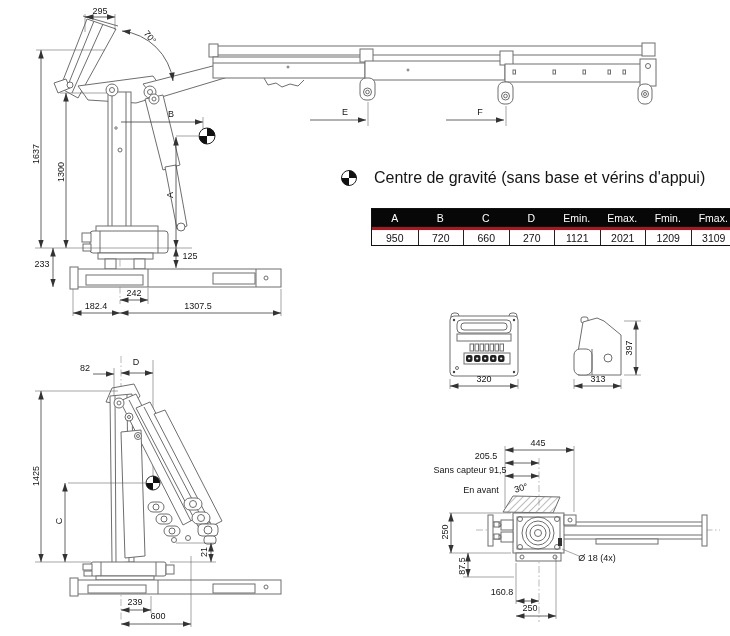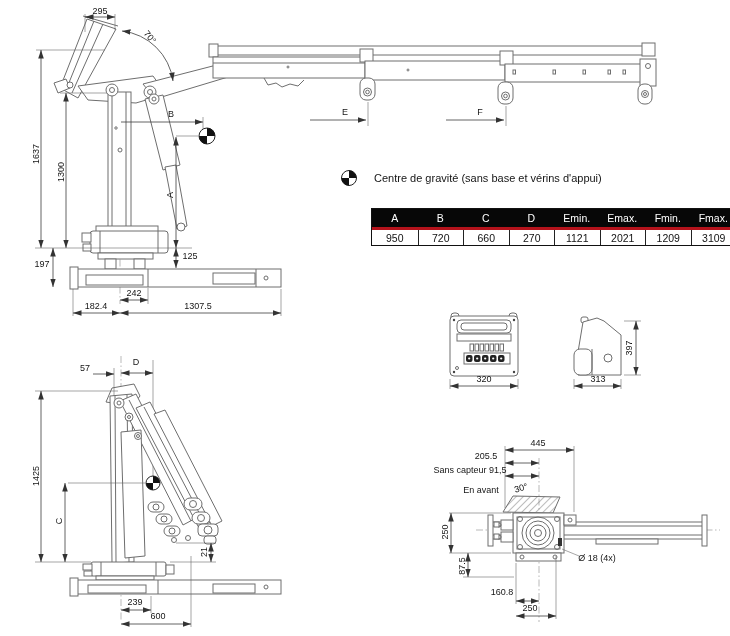--- a/index.html
+++ b/index.html
@@ -10,21 +10,21 @@
   .d{fill:none;stroke:#6e6e6e;stroke-width:1}
   .df{fill:#fff;stroke:#6e6e6e;stroke-width:1}
   .dim{fill:none;stroke:#3c3c3c;stroke-width:0.8}
   .ext{fill:none;stroke:#6a6a6a;stroke-width:0.6}
   .cl{fill:none;stroke:#8a8a8a;stroke-width:0.6;stroke-dasharray:7 2.5 1.5 2.5}
   .lbl{position:absolute;font-size:9px;white-space:nowrap;transform:translate(-50%,-50%);color:#151515}
   .lbl.v{transform:translate(-50%,-50%) rotate(-90deg)}
   .lbl.r50{transform:translate(-50%,-50%) rotate(50deg)}
   .lbl.rm15{transform:translate(-50%,-50%) rotate(-15deg)}
   .lbl.left{transform:translate(0,-50%)}
-  .legend-text{font-size:11px}
+  .legend-text{font-size:16px}
   #cg-table{position:absolute;left:363px;top:208px;width:366px;border:1px solid #111;box-sizing:border-box;background:#fff}
   .t-head{display:grid;grid-template-columns:repeat(8,1fr);background:#070707;color:#fff;height:18px;font-size:10.5px}
   .t-head span{display:flex;align-items:center;justify-content:center}
   .t-red{height:3px;background:#b5121b}
   .t-body{display:grid;grid-template-columns:repeat(8,1fr);height:15px;font-size:10.5px;color:#111}
   .t-body span{display:flex;align-items:center;justify-content:center;border-left:1px solid #222}
   .t-body span:first-child{border-left:none}
 </style>
 </head>
 <body>
@@ -326,35 +326,35 @@
   </g>
 </svg>
 
 <div id="labels">
   <span class="lbl" style="left:92px;top:11px">295</span>
   <span class="lbl r50" style="left:142px;top:37px">70°</span>
   <span class="lbl v" style="left:28px;top:154px">1637</span>
   <span class="lbl v" style="left:53px;top:172px">1300</span>
   <span class="lbl" style="left:163px;top:114px">B</span>
   <span class="lbl v" style="left:162px;top:195px">A</span>
-  <span class="lbl" style="left:34px;top:264px">197</span>
+  <span class="lbl" style="left:34px;top:264px">233</span>
   <span class="lbl" style="left:182px;top:256px">125</span>
   <span class="lbl" style="left:126px;top:293px">242</span>
   <span class="lbl" style="left:88px;top:306px">182.4</span>
   <span class="lbl" style="left:190px;top:306px">1307.5</span>
   <span class="lbl" style="left:337px;top:112px">E</span>
   <span class="lbl" style="left:472px;top:112px">F</span>
 
   <span class="lbl left legend-text" style="left:366px;top:178px">Centre de gravité (sans base et vérins d'appui)</span>
 
   <span class="lbl" style="left:476px;top:379px">320</span>
   <span class="lbl" style="left:590px;top:379px">313</span>
   <span class="lbl v" style="left:621px;top:348px">397</span>
 
-  <span class="lbl" style="left:77px;top:368px">57</span>
+  <span class="lbl" style="left:77px;top:368px">82</span>
   <span class="lbl" style="left:128px;top:362px">D</span>
   <span class="lbl v" style="left:28px;top:476px">1425</span>
   <span class="lbl v" style="left:51px;top:521px">C</span>
   <span class="lbl v" style="left:196px;top:552px">21</span>
   <span class="lbl" style="left:127px;top:602px">239</span>
   <span class="lbl" style="left:150px;top:616px">600</span>
 
   <span class="lbl" style="left:530px;top:443px">445</span>
   <span class="lbl" style="left:478px;top:456px">205.5</span>
   <span class="lbl" style="left:462px;top:470px">Sans capteur 91,5</span>

